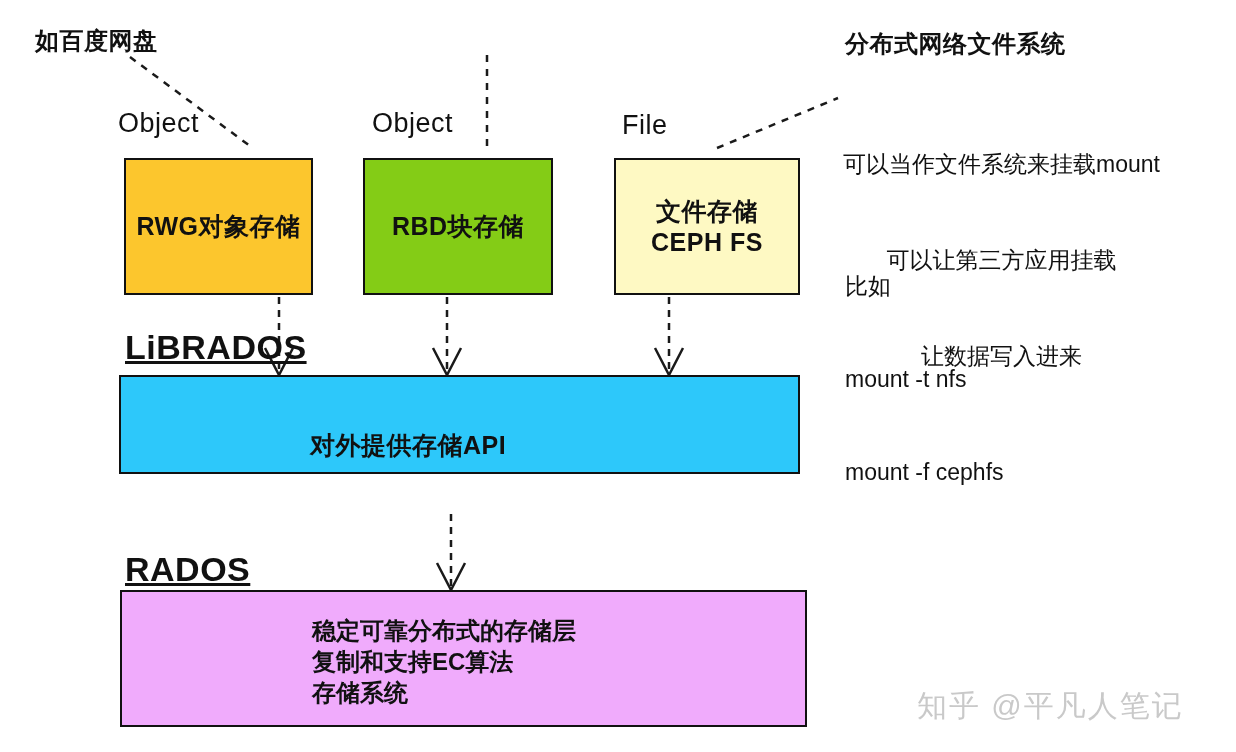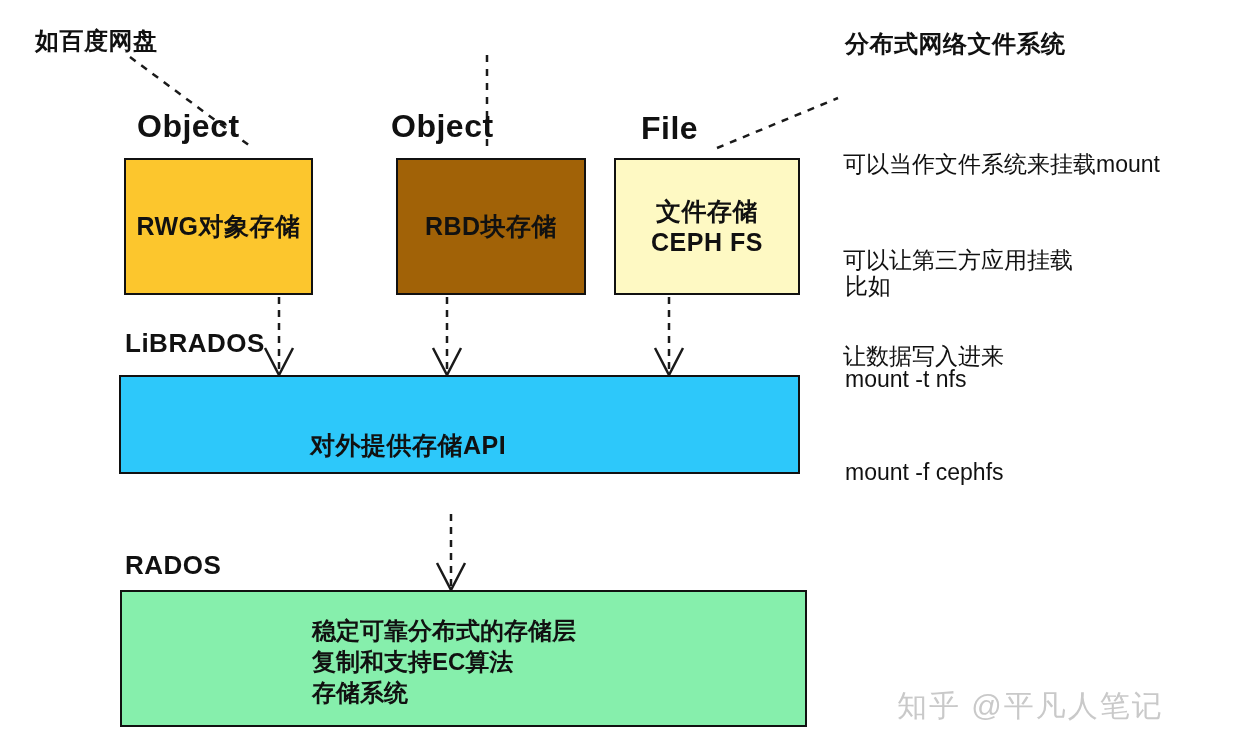--- a/index.html
+++ b/index.html
@@ -3,31 +3,31 @@
 <meta charset="utf-8">
 <style>
   html,body { margin:0; padding:0; background:#ffffff; }
   .stage {
     position:relative; width:1236px; height:752px; background:#ffffff;
     font-family:"Liberation Sans","DejaVu Sans",sans-serif; color:#111;
     overflow:hidden;
   }
   .abs { position:absolute; white-space:pre; }
   .ann { font-size:24px; font-weight:700; letter-spacing:0.5px; }
-  .iface { font-size:32px; font-weight:700; letter-spacing:0.5px;margin-left:19px; }
-  .sidelabel { font-size:26px; font-weight:600; letter-spacing:0.5px; }
+  .iface { font-size:27px; font-weight:400; letter-spacing:0.5px; }
+  .sidelabel { font-size:34px; font-weight:600; letter-spacing:0.5px;text-decoration:underline; }
   .note { font-size:23px; font-weight:400; line-height:32px; }
   .cmds { font-size:23px; font-weight:400; line-height:31px; }
   .box {
     position:absolute; border:2.5px solid #111; box-sizing:border-box;
     display:flex; align-items:center; justify-content:center; text-align:center;
   }
   .box-label { font-size:25px; font-weight:600; letter-spacing:0.5px; line-height:31px; }
   .rados-text { text-align:left; font-size:24px; font-weight:600; line-height:31px; }
-  .watermark { font-size:30px; color:#c9c9c9; font-weight:500; letter-spacing:2px; }
+  .watermark { font-size:30px; color:#c9c9c9; font-weight:500; letter-spacing:2px;margin-left:20px; }
   svg.overlay { position:absolute; left:0; top:0; pointer-events:none; }
 </style>
 </head>
 <body>
 
 <div class="stage">
 
   <svg class="overlay" width="1236" height="752" viewBox="0 0 1236 752">
     <g stroke="#1a1a1a" stroke-width="2.5" fill="none">
 
@@ -47,51 +47,51 @@
     </g>
   </svg>
 
   <div class="abs ann" style="left:35px; top:25px;">如百度网盘</div>
   <div class="abs ann" style="left:845px; top:28px;">分布式网络文件系统</div>
 
   <div class="abs iface" style="left:118px; top:108px;">Object</div>
   <div class="abs iface" style="left:372px; top:108px;">Object</div>
   <div class="abs iface" style="left:622px; top:110px;">File</div>
 
-  <div class="abs note" style="left:843px; top:84px;">
+  <div class="abs note" style="left:843px; top:84px;text-align:center;">
     <div>可以当作文件系统来挂载mount</div>
     <div>可以让第三方应用挂载</div>
     <div>让数据写入进来</div>
   </div>
   <div class="abs cmds" style="left:845px; top:209px;">
     <div>比如</div>
     <div>mount -t nfs</div>
     <div>mount -f cephfs</div>
   </div>
 
   <div class="box" style="left: 124px; top: 158px; width: 189px; height: 137px; background: rgb(252, 198, 45);">
     <span class="box-label">RWG对象存储</span>
   </div>
-  <div class="box" style="left: 363px; top: 158px; width: 190px; height: 137px; background: #a16207; margin-left: 33px;">
+  <div class="box" style="left: 363px; top: 158px; width: 190px; height: 137px; background: #84cc16;">
     <span class="box-label">RBD块存储</span>
   </div>
   <div class="box" style="left: 614px; top: 158px; width: 186px; height: 137px; background: #fef9c3;">
     <span class="box-label">
       <span style="display:block;">文件存储</span>
       <span style="display:block;">CEPH FS</span>
     </span>
   </div>
 
   <div class="abs sidelabel" style="left:125px; top:328px;">LiBRADOS</div>
   <div class="box" style="left: 119px; top: 375px; width: 681px; height: 99px; background: rgb(45, 200, 250);">
     <span class="box-label" style="position:absolute; left:189px; top:53px;">对外提供存储API</span>
   </div>
 
   <div class="abs sidelabel" style="left:125px; top:550px;">RADOS</div>
-  <div class="box" style="left: 120px; top: 590px; width: 687px; height: 137px; background: #86efac;">
+  <div class="box" style="left: 120px; top: 590px; width: 687px; height: 137px; background: #f0abfc;">
     <div class="rados-text" style="position:absolute; left:190px; top:23px;">
       <div>稳定可靠分布式的存储层</div>
       <div>复制和支持EC算法</div>
       <div>存储系统</div>
     </div>
   </div>
 
   <div class="abs watermark" style="left:897px; top:686px;">知乎 @平凡人笔记</div>
 
 </div>

